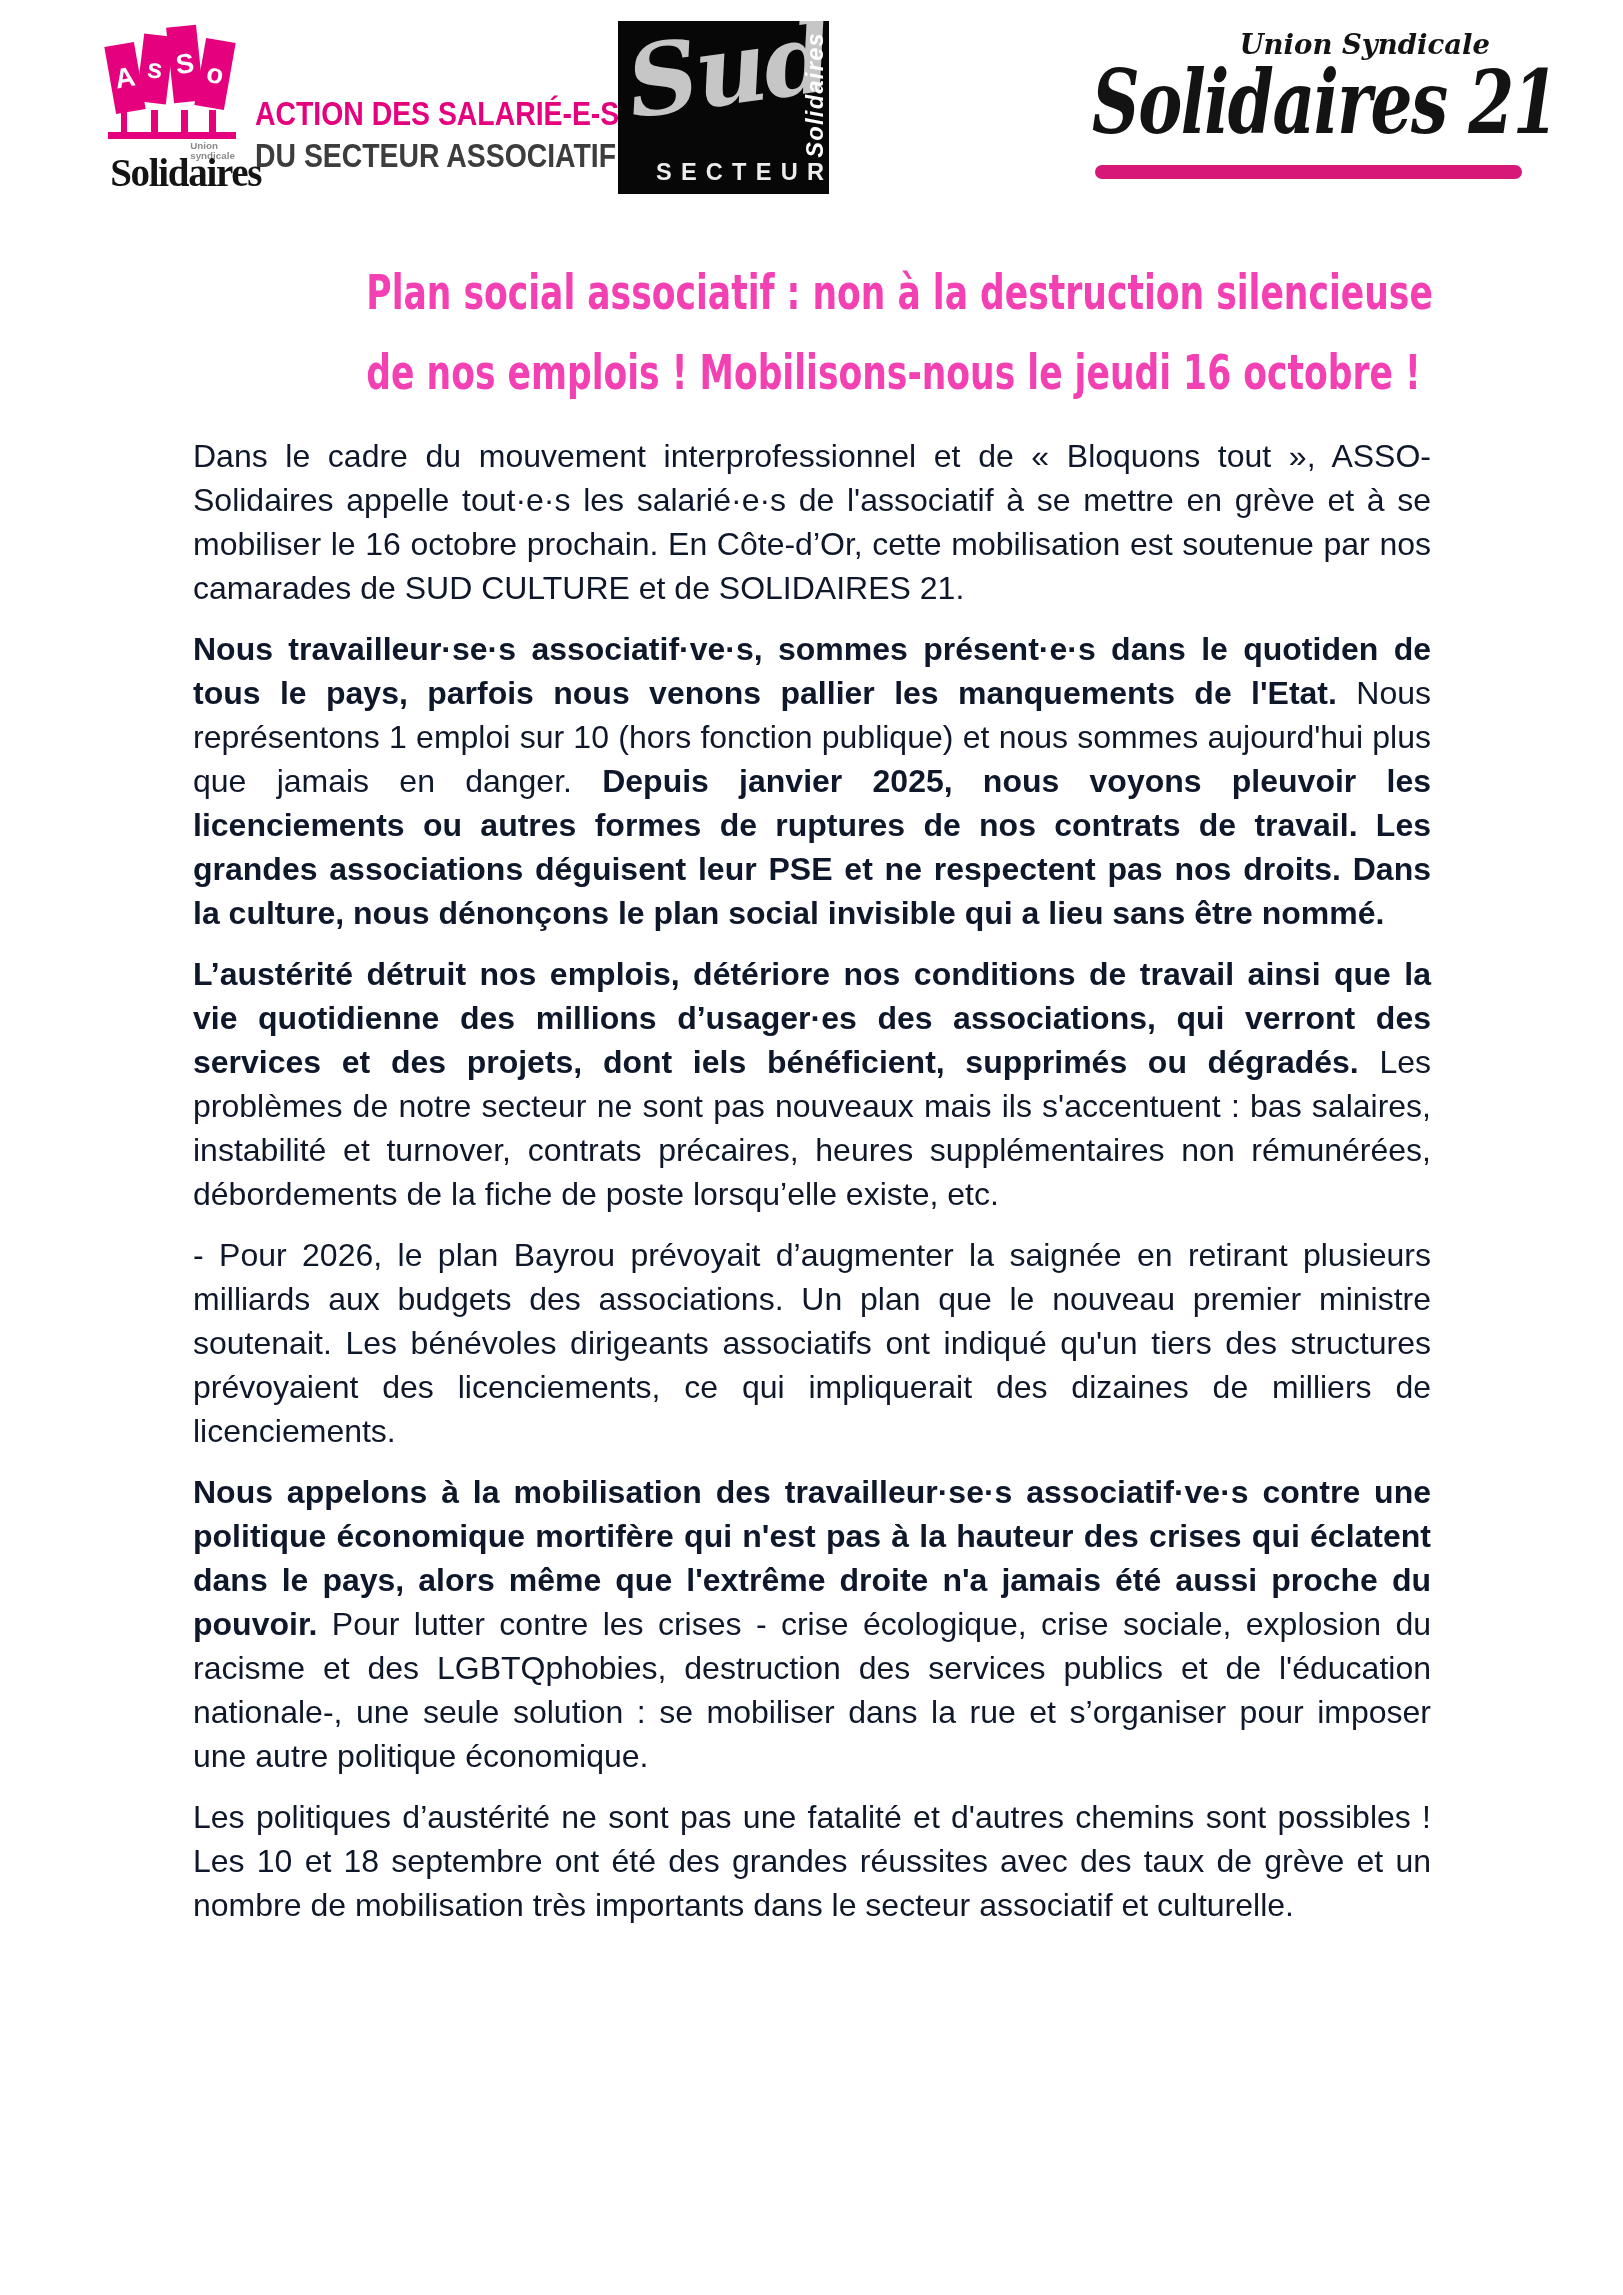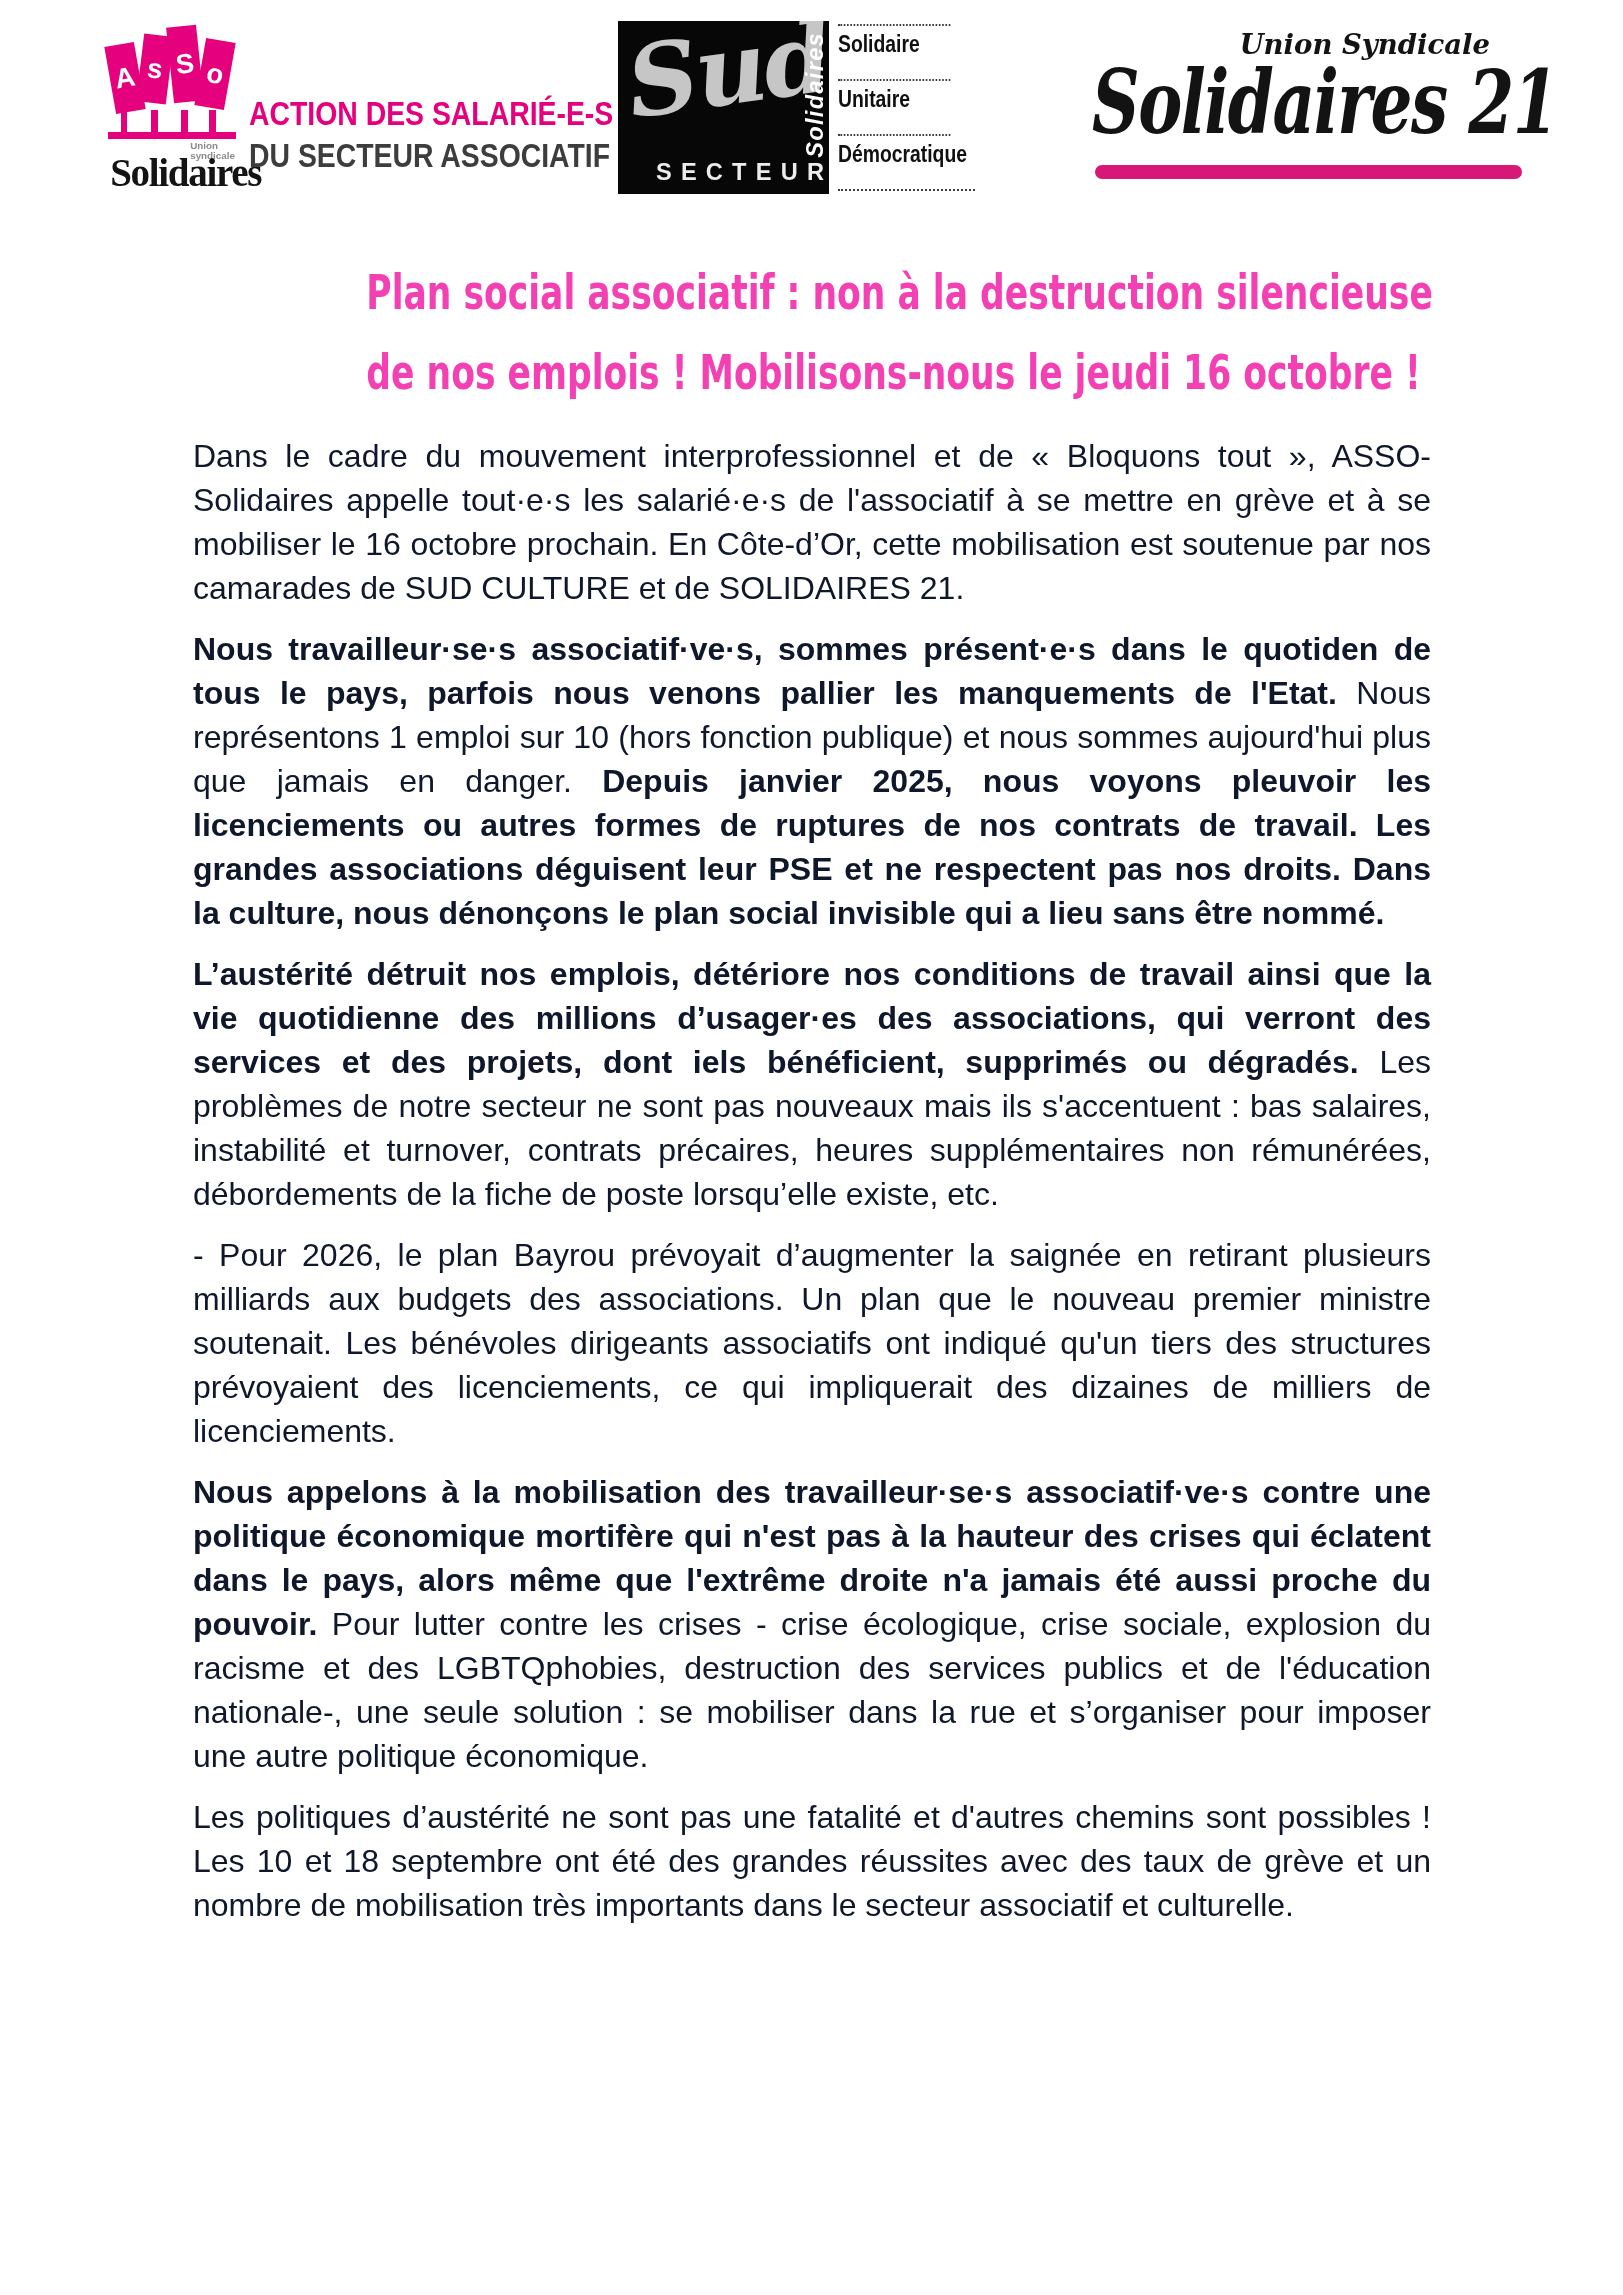--- a/index.html
+++ b/index.html
@@ -33,21 +33,21 @@
   .placard.p3 { left: 90px; top: 14.4px; transform: rotate(10deg); }
   .leg { position: absolute; width: 6.5px; height: 23.6px; background: var(--asso-pink); top: 84px; }
   .leg.l0 { left: 10.5px; } .leg.l1 { left: 41px; } .leg.l2 { left: 71px; } .leg.l3 { left: 99px; }
   .asso-baseline { position: absolute; left: -2.6px; top: 106px; width: 128px; height: 6.5px; background: var(--asso-pink); }
   .asso-brand-small { position: absolute; left: 80px; top: 115px; font-size: 9.8px; line-height: 9.8px; color: #8a8a8a; font-weight: 700; }
   .asso-brand {
     position: absolute; left: 0px; top: 124px;
     font-family: "Liberation Serif", serif; font-weight: 700;
     font-size: 39px; color: #141414; letter-spacing: -1.3px; white-space: nowrap;
   }
-  .asso-text { position: absolute; left: 144px; top: 67px; }
+  .asso-text { position: absolute; left: 150px; top: 67px; }
   .asso-line1, .asso-line2 {
     font-weight: 700; font-size: 33px; line-height: 42px; white-space: nowrap;
     transform: scaleX(.86); transform-origin: left center;
   }
   .asso-line1 { color: var(--asso-pink); }
   .asso-line2 { color: #3d3d3d; }
 
   
   .sud-logo { position: absolute; left: 618px; top: 21px; width: 358px; height: 174px; }
   .sud-box { position: absolute; left: 0; top: 0; width: 211px; height: 173px; background: #070707; overflow: hidden; }
@@ -134,26 +134,20 @@
         <div class="asso-line2">DU SECTEUR ASSOCIATIF</div>
       </div>
     </div>
 
     <div class="sud-logo">
       <div class="sud-box">
         <div class="sud-main">Sud</div>
         <div class="sud-culture">SECTEUR</div>
         <div class="sud-vertical">Solidaires</div>
       </div>
-      <div class="sud-values">
-        <div class="sud-value">Solidaire</div>
-        <div class="sud-value">Unitaire</div>
-        <div class="sud-value">Démocratique</div>
-        <div class="sud-values-end"></div>
-      </div>
     </div>
 
     <div class="s21-logo">
       <div class="s21-top">Union Syndicale</div>
       <div class="s21-main">Solidaires 21</div>
       <div class="s21-underline"></div>
     </div>
 
   </div>
 

